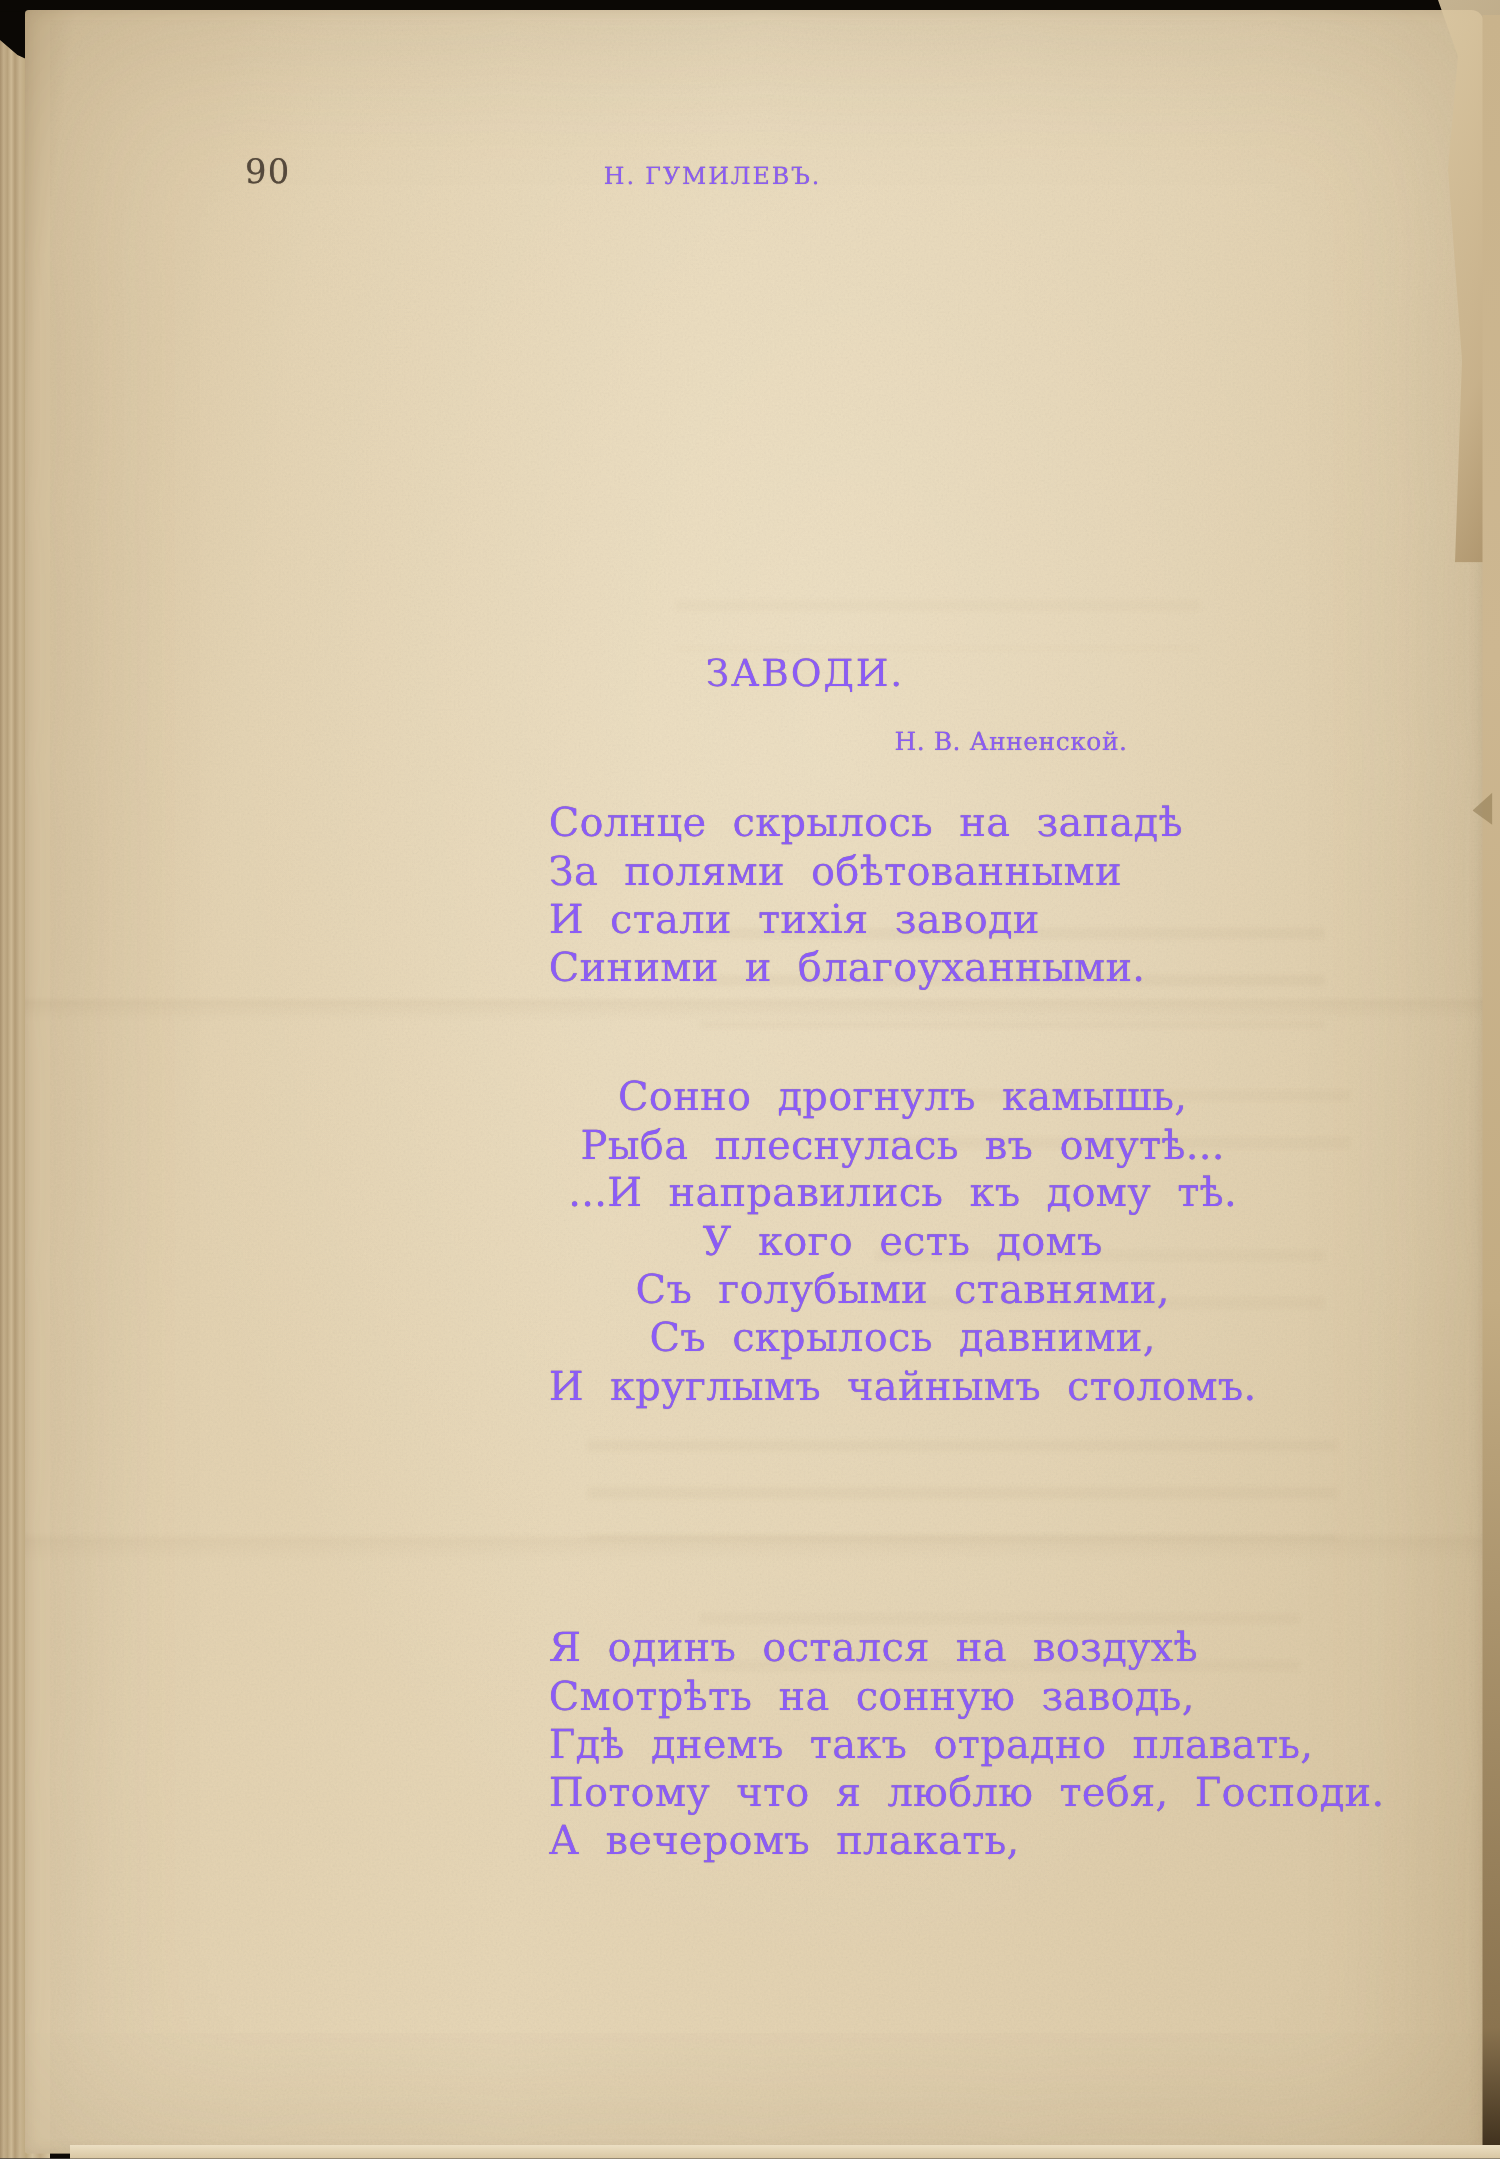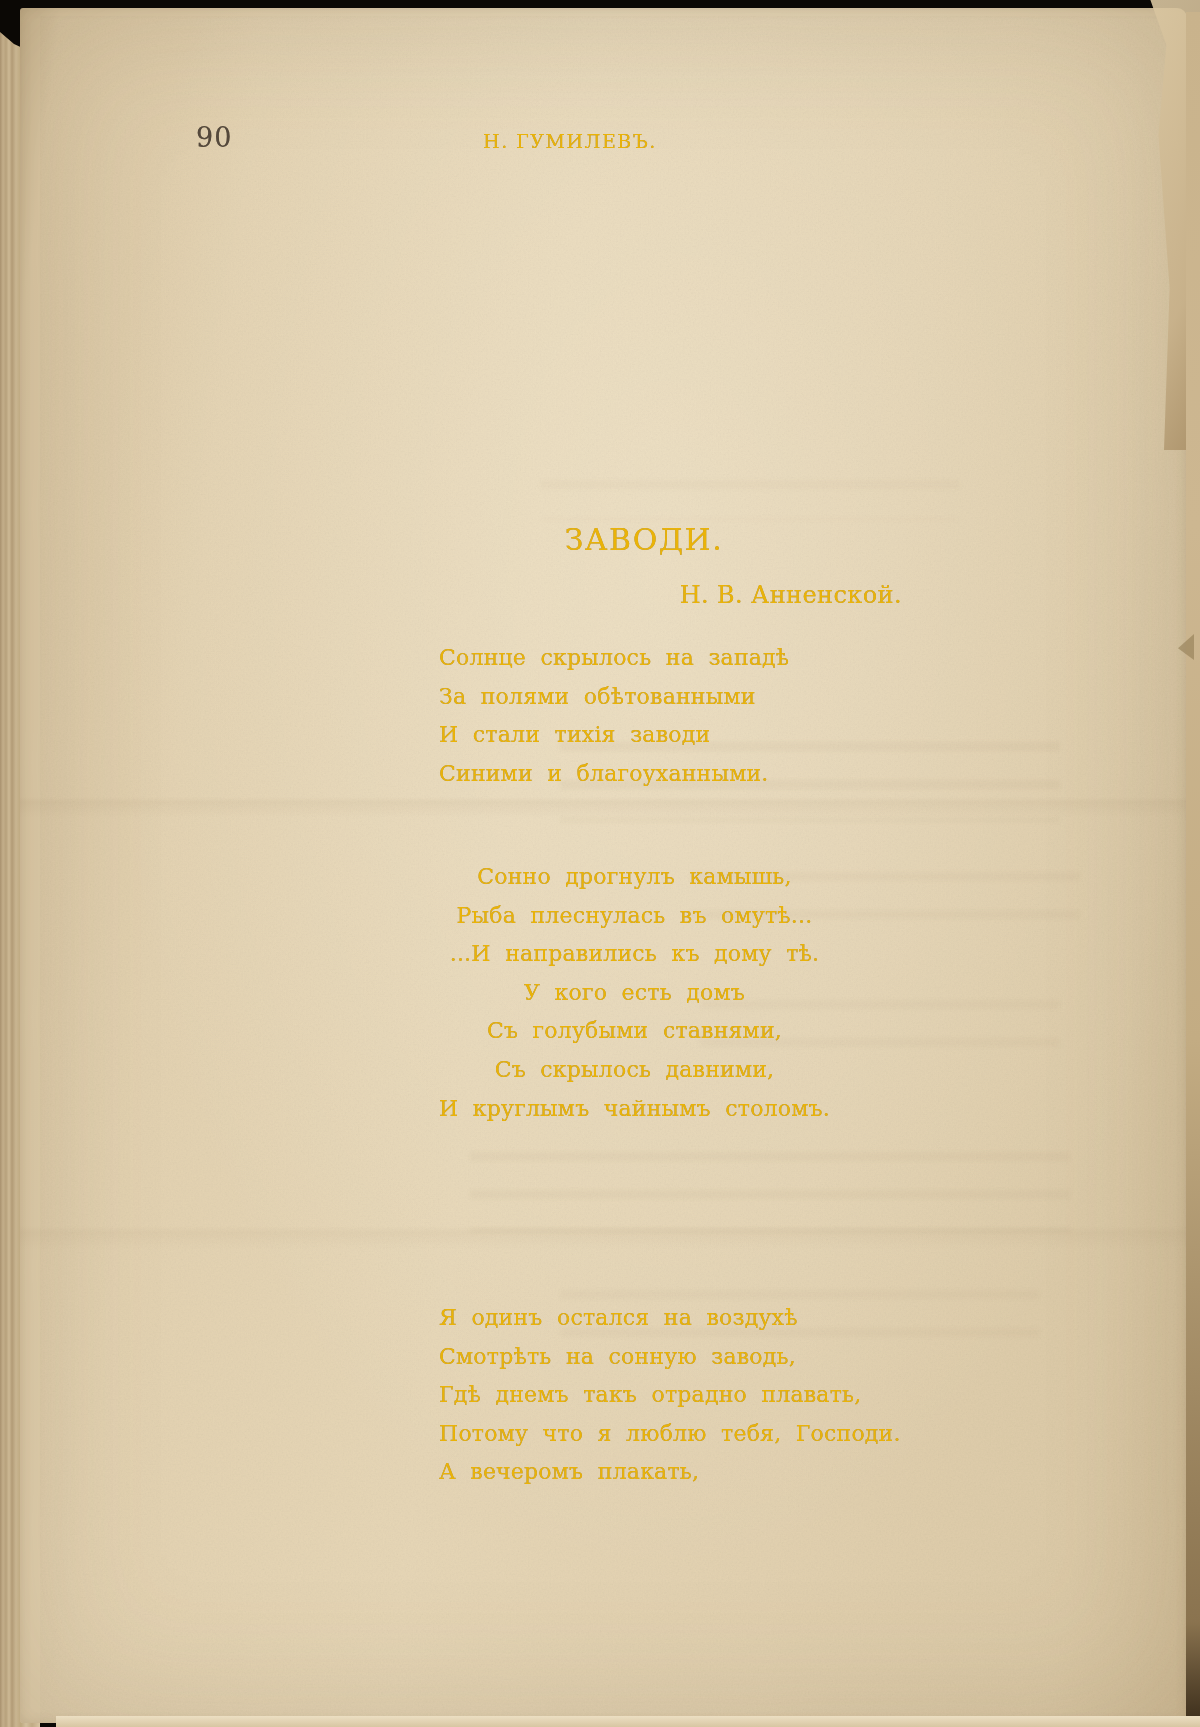--- a/index.html
+++ b/index.html
@@ -59,41 +59,41 @@
   .bottom-edge{
     position:absolute;left:56px;top:1716px;width:1144px;height:11px;
     background:linear-gradient(180deg,#ecdfc3,#d8c6a2);
   }
   
   .top-strip{
     position:absolute;left:0;top:0;width:1200px;height:9px;background:#0b0805;
   }
 
   
-  .ink{color:#eab308;text-shadow:0 0 0.6px rgba(70,58,44,0.55);}
+  .ink{color:#8b5cf6;text-shadow:0 0 0.6px rgba(70,58,44,0.55);}
 
   .pagenum{
     position:absolute;left:196px;top:122px;
     font-size:27px;letter-spacing:1px;color:#55493c;
   }
   .running-header{
     position:absolute;left:0;top:130px;width:1140px;text-align:center;
     font-size:19px;letter-spacing:1.5px;
   }
   .poem-title{
     position:absolute;left:88px;top:522px;width:1112px;text-align:center;
     font-size:30px;letter-spacing:1.5px;
   }
   .dedication{
     position:absolute;left:0;top:581px;width:902px;text-align:right;
-    font-size:24px;letter-spacing:0.4px;
+    font-size:20px;letter-spacing:0.4px;
   }
   .stanza{
     position:absolute;left:439px;
-    font-size:22px;line-height:38.6px;
+    font-size:32px;line-height:38.6px;
     word-spacing:0.33em;letter-spacing:0.2px;
     white-space:nowrap;
   }
   .stanza.s1{top:639px;}
   .stanza.s2{top:858px;text-align:center;}
   .stanza.s3{top:1299px;}
 
   
   .ghost{
     position:absolute;pointer-events:none;opacity:0.55;

